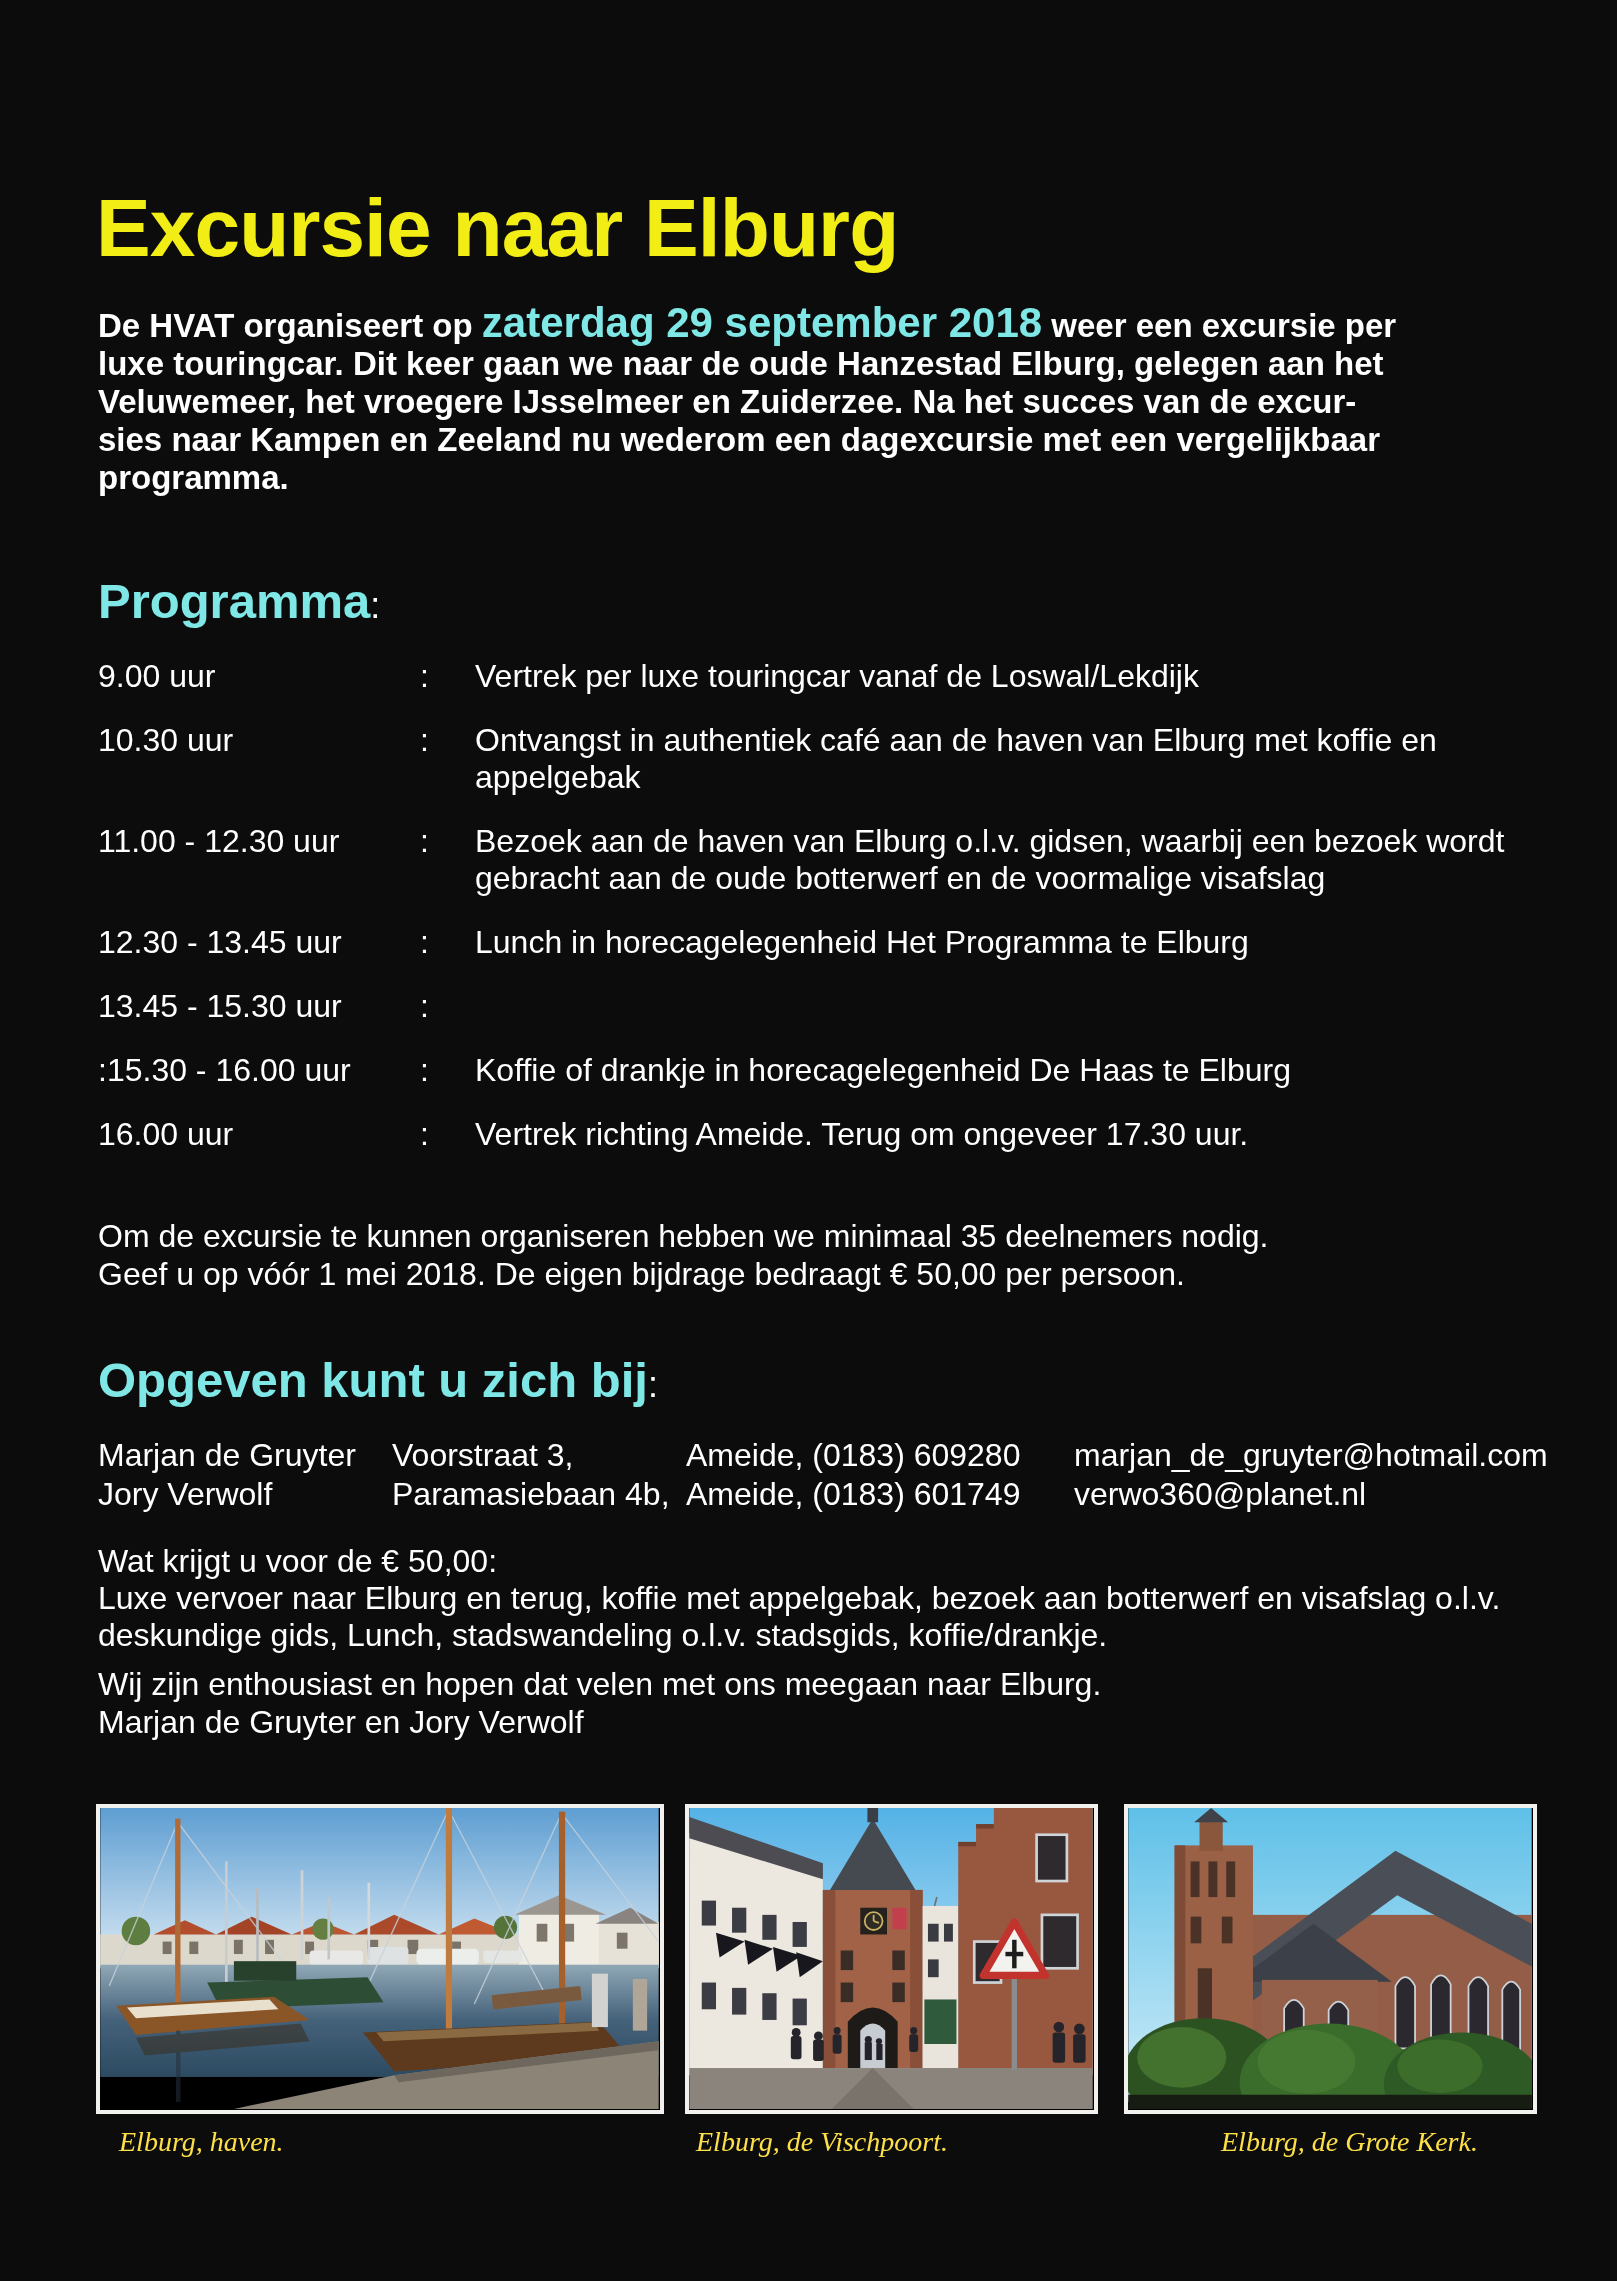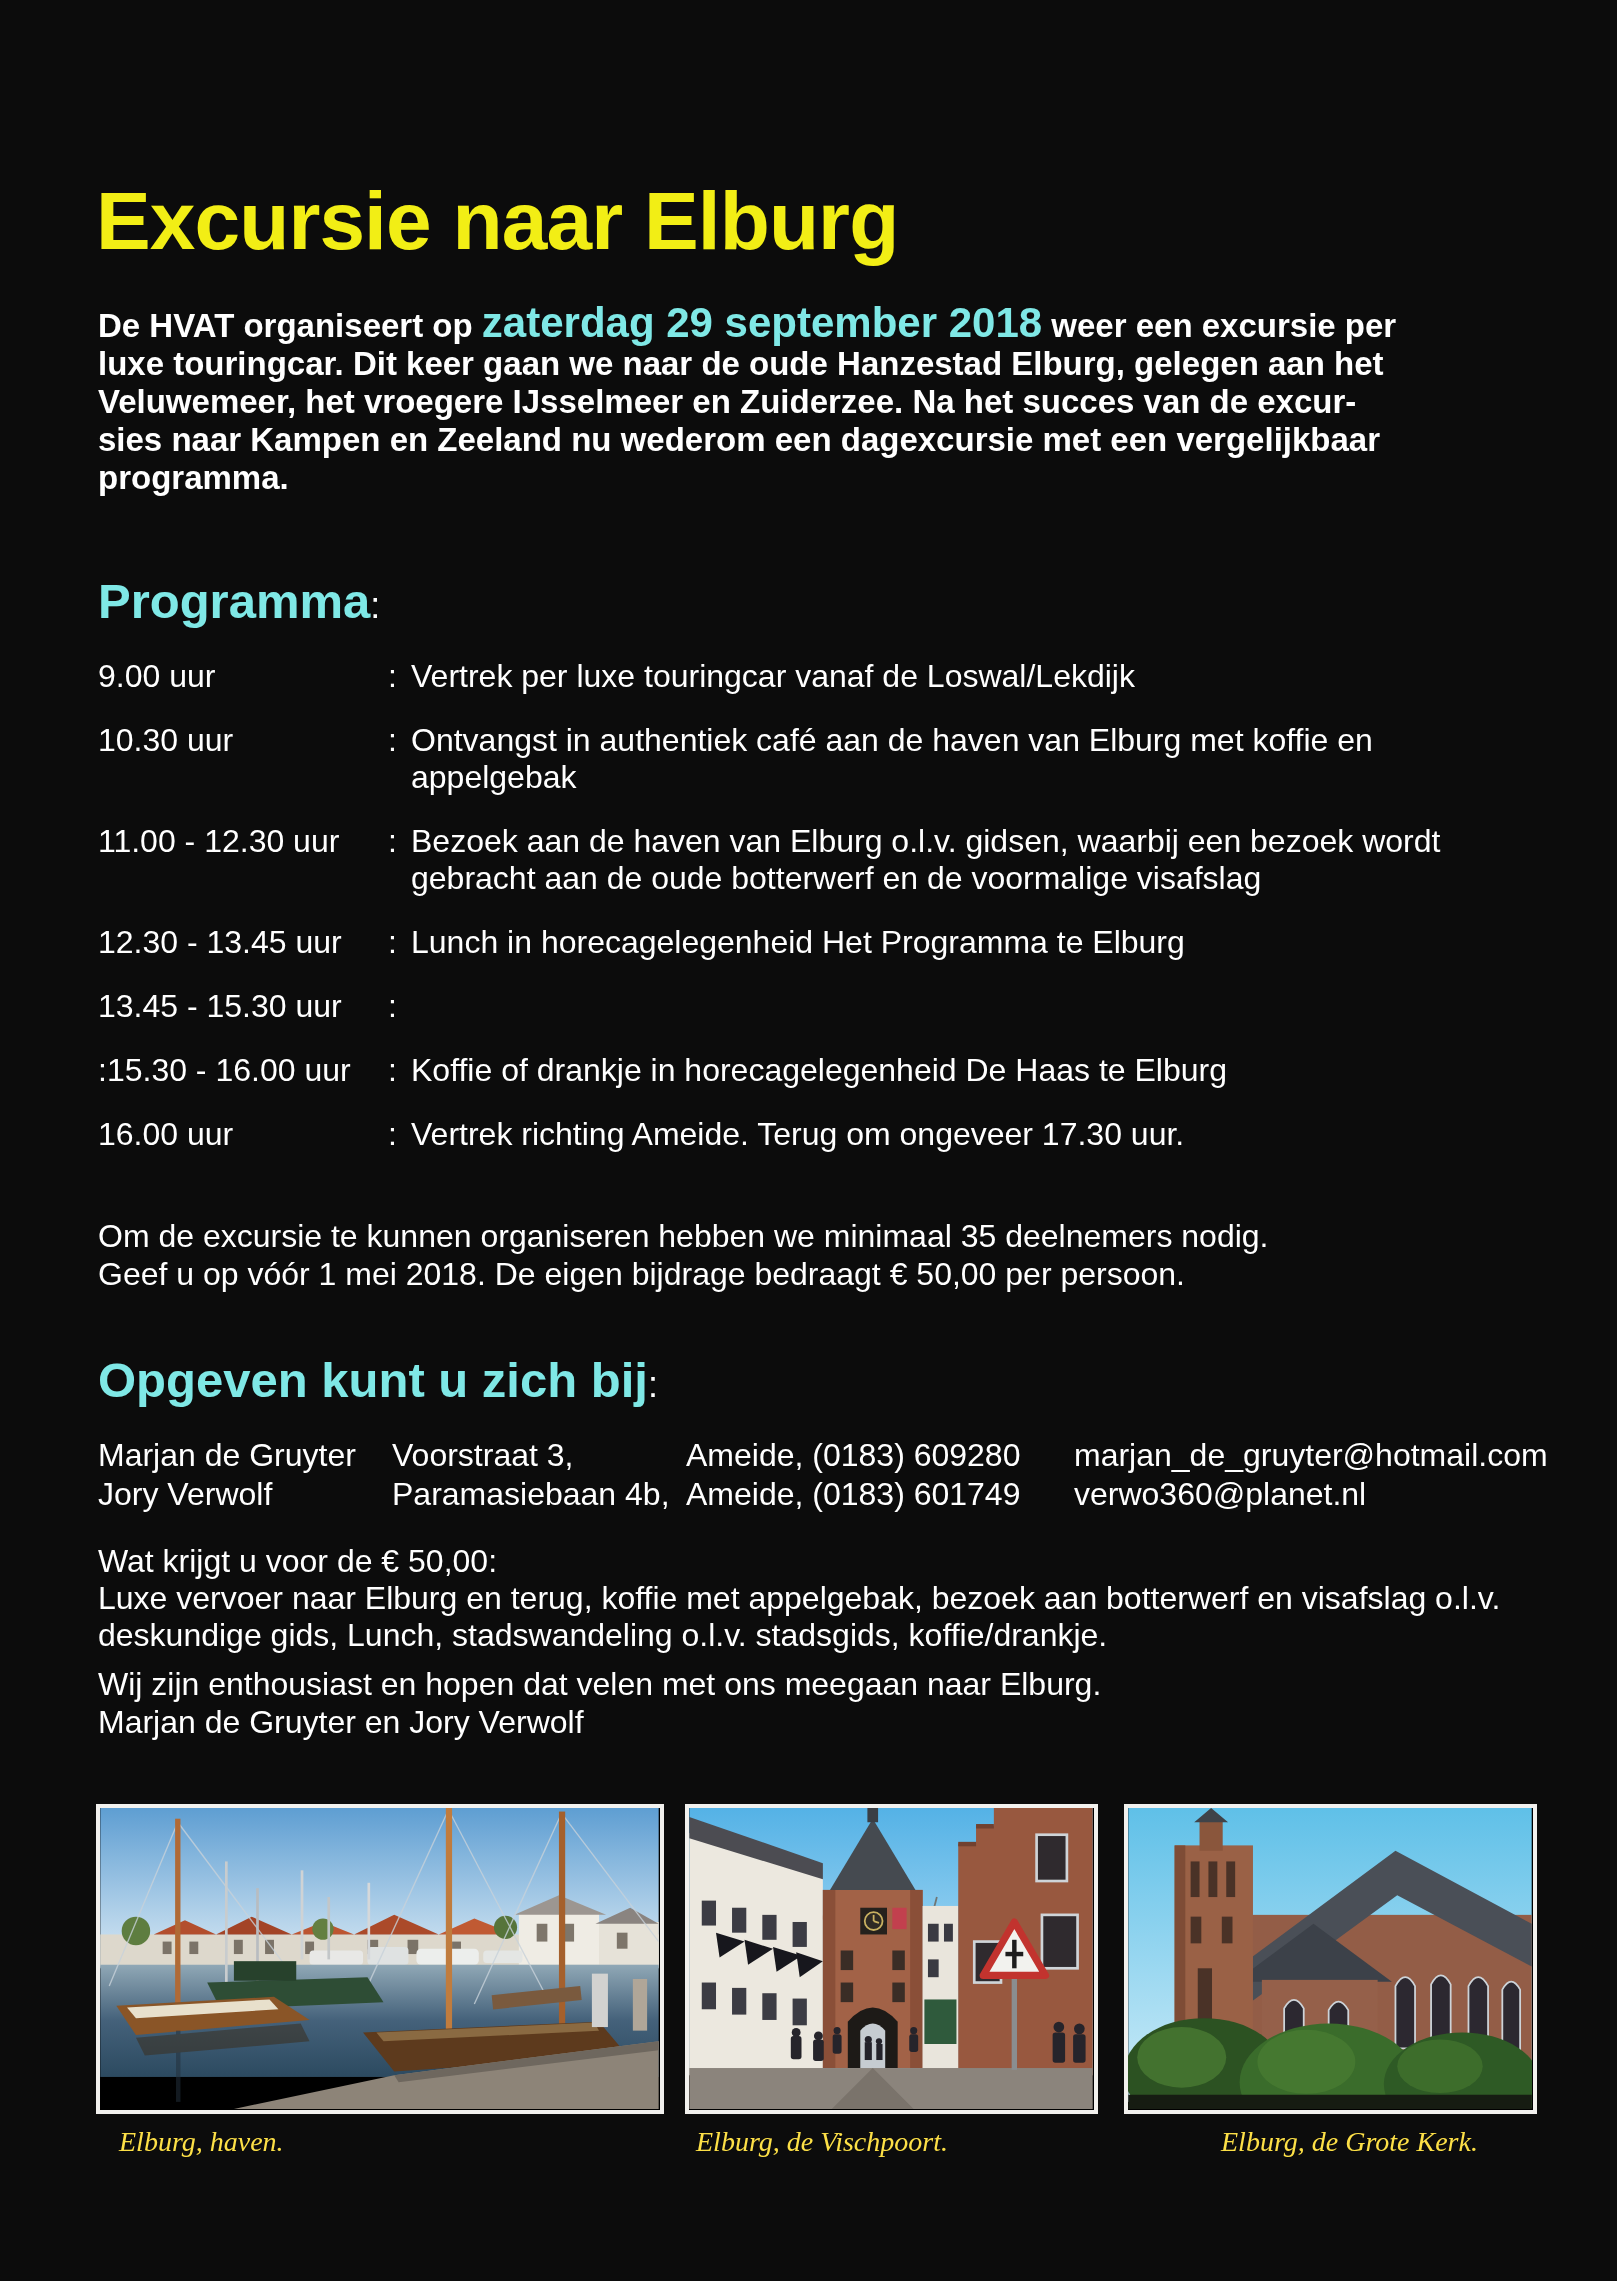--- a/index.html
+++ b/index.html
@@ -2,35 +2,35 @@
 <html style="--background: #0c0c0c; --yellow: #f2ee15; --cyan: #7fe8e6; --text: #ffffff;font-size:14.3px"><head>
 <meta charset="utf-8">
 <style>
   html,body{margin:0;padding:0;background:#0c0c0c;}
   .page{
     position:relative;width:1617px;height:2281px;overflow:hidden;
     background:var(--background,#0c0c0c);
     font-family:"Liberation Sans",sans-serif;color:var(--text,#ffffff);
   }
   .title{
-    position:absolute;left:96px;top:180px;
+    position:absolute;left:96px;top:187px;
     font-size:82px;font-weight:700;line-height:1;letter-spacing:-0.9px;
     color:var(--yellow,#f2ee15);
   }
   .intro{
     position:absolute;left:98px;top:302px;width:1479px;
     font-size:33px;font-weight:700;line-height:38px;white-space:pre-line;
   }
   .intro .date{font-size:42px;color:var(--cyan,#7fe8e6);line-height:1;}
   .section-heading{position:absolute;left:98px;font-size:49px;font-weight:700;line-height:1;color:var(--cyan,#7fe8e6);}
   .heading-colon{color:var(--text,#ffffff);font-weight:400;font-size:36px;}
   #programma-heading{top:577px;}
   #signup-heading{top:1356px;}
   .schedule{position:absolute;left:98px;top:658px;width:1485px;font-size:32px;line-height:37px;}
-  .schedule-row{display:flex;margin-bottom:27px;}
+  .schedule-row{display:flex;margin-bottom:27px;gap:32px;}
   .schedule-time{width:290px;flex:none;}
   .schedule-colon{width:23px;flex:none;}
   .schedule-desc{flex:1;white-space:pre-line;}
   .note{position:absolute;left:98px;top:1217px;font-size:32px;line-height:38px;white-space:pre-line;}
   .contacts{position:absolute;left:98px;top:1436px;font-size:32px;line-height:39px;}
   .contact-row{display:flex;}
   .c-name{width:294px;flex:none;}
   .c-street{width:294px;flex:none;}
   .c-city{width:388px;flex:none;}
   .value-block{position:absolute;left:98px;top:1543px;font-size:32px;line-height:37px;}

